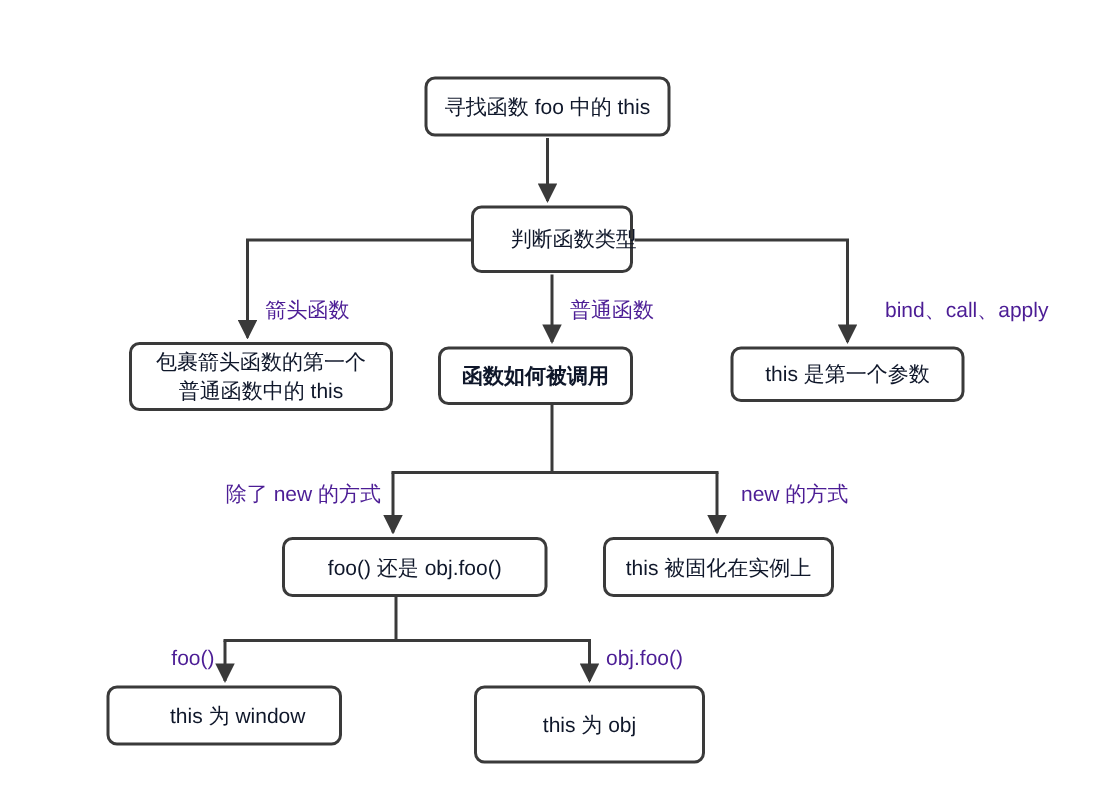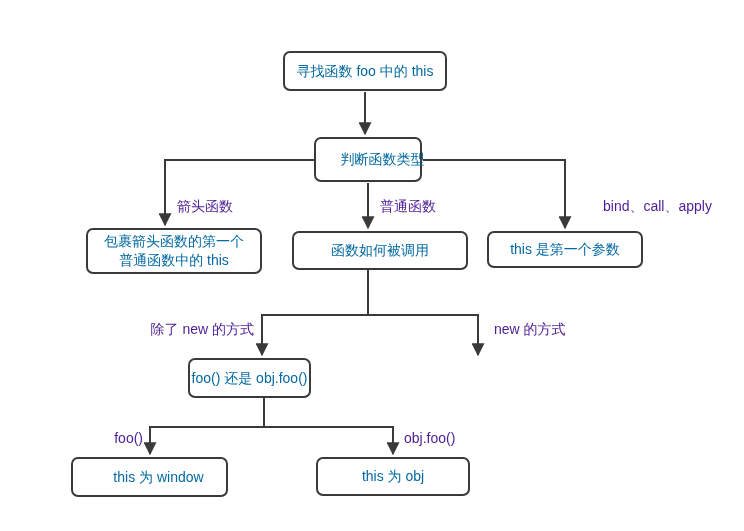--- a/index.html
+++ b/index.html
@@ -30,21 +30,21 @@
     position: absolute;
     box-sizing: border-box;
     background: #ffffff;
     border: 2px solid #3a3a3a;
     border-radius: 7px;
     display: flex;
     flex-direction: column;
     align-items: center;
     justify-content: center;
     font-size: 14px;
-    color: #0369a1;
+    color: #0f172a;
     text-align: center;
     line-height: 19px;
     white-space: nowrap;
   }
   .edge-label {
     position: absolute;
     font-size: 14px;
     color: #4c1d95;
     white-space: nowrap;
     line-height: 18px;
@@ -87,46 +87,49 @@
 
   <div class="node" style="left:314px; top:137px; width:108px; height:45px;padding-left:29px;">
     <div>判断函数类型</div>
   </div>
 
   <div class="node" style="left:86px; top:228px; width:176px; height:46px;">
     <div>包裹箭头函数的第一个</div>
     <div>普通函数中的 this</div>
   </div>
 
-  <div class="node" style="left:292px; top:231px; width:176px; height:39px;">
+  <div class="node" style="left:292px; top:231px; width:130px; height:39px;font-weight:bold;">
     <div>函数如何被调用</div>
   </div>
 
   <div class="node" style="left:487px; top:231px; width:156px; height:37px;">
     <div>this 是第一个参数</div>
   </div>
 
-  <div class="node" style="left:188px; top:358px; width:123px; height:40px;">
+  <div class="node" style="left:188px; top:358px; width:177px; height:40px;">
     <div>foo() 还是 obj.foo()</div>
   </div>
 
+  <div class="node" style="left:402px; top:358px; width:154px; height:40px;">
+    <div>this 被固化在实例上</div>
+  </div>
 
   <div class="node" style="left:71px; top:457px; width:157px; height:40px;padding-left:18px;">
     <div>this 为 window</div>
   </div>
 
-  <div class="node" style="left:316px; top:457px; width:154px; height:39px;">
+  <div class="node" style="left:316px; top:457px; width:154px; height:52px;">
     <div>this 为 obj</div>
   </div>
 
   <span class="edge-label" style="left:177px; top:197px;">箭头函数</span>
 
   <span class="edge-label" style="left:380px; top:197px;">普通函数</span>
 
-  <span class="edge-label" style="left:603px; top:197px;">bind、call、apply</span>
+  <span class="edge-label" style="left:590px; top:197px;">bind、call、apply</span>
 
   <span class="edge-label" style="right:490px; top:320px;">除了 new 的方式</span>
 
   <span class="edge-label" style="left:494px; top:320px;">new 的方式</span>
 
   <span class="edge-label" style="right:601px; top:429px;">foo()</span>
 
   <span class="edge-label" style="left:404px; top:429px;">obj.foo()</span>
 
 </div>

